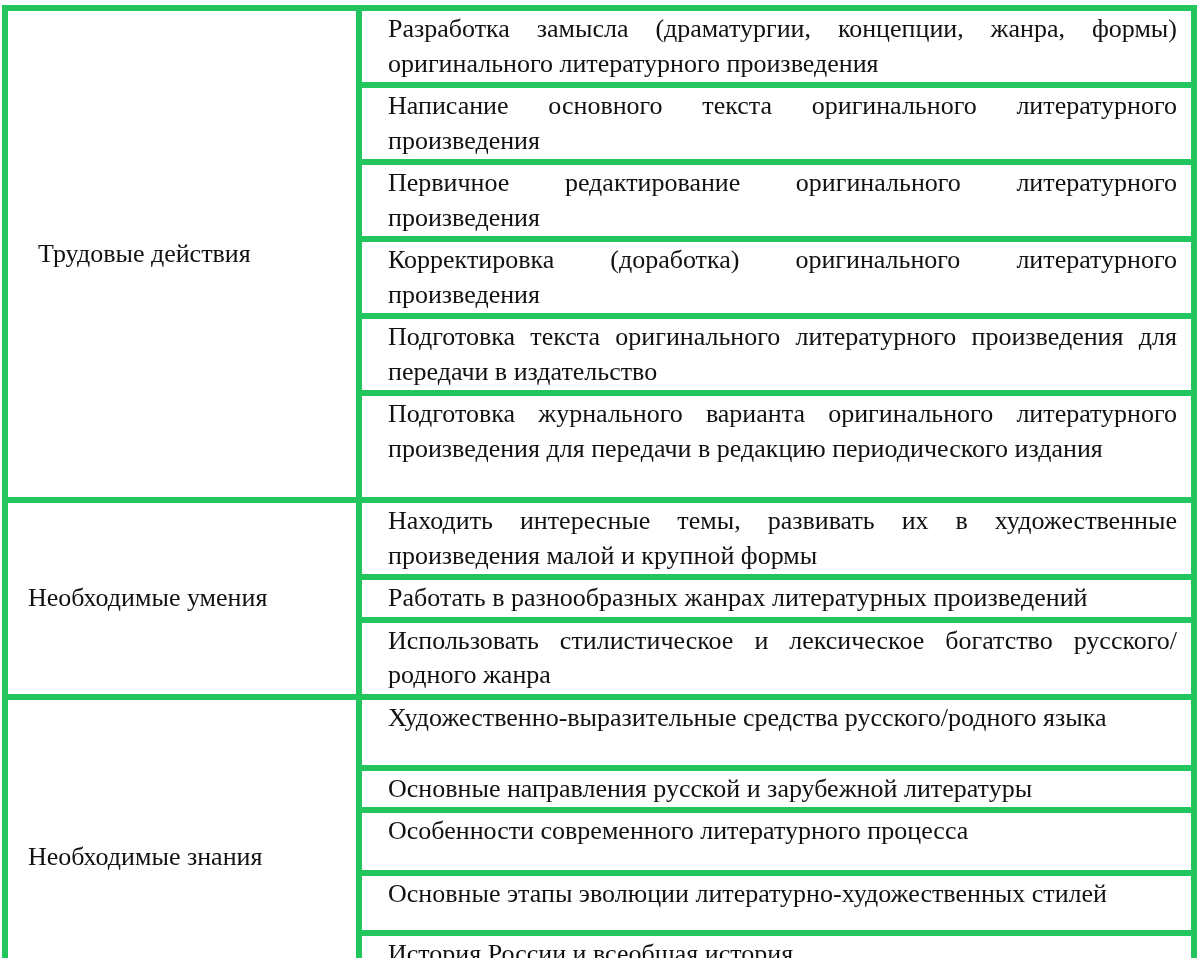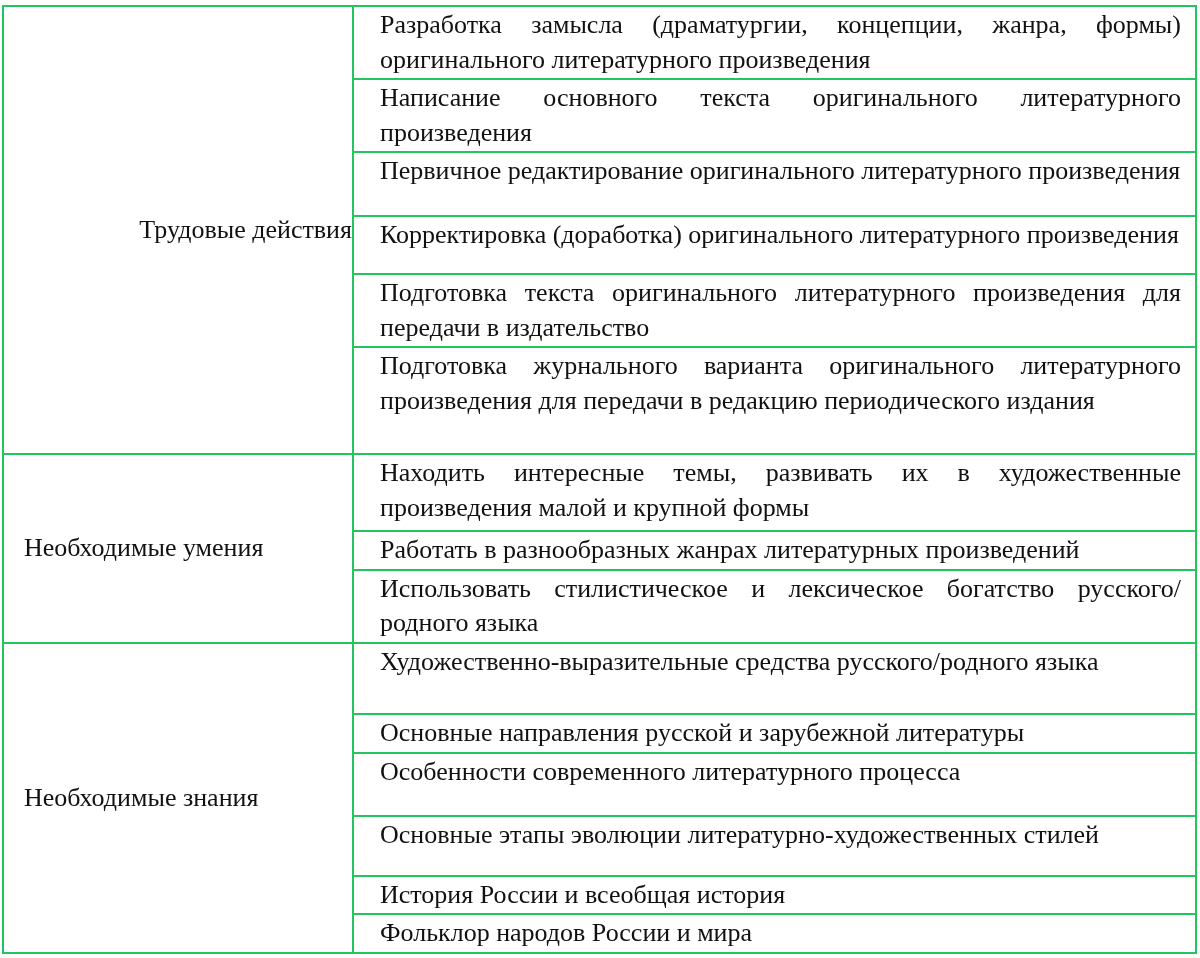--- a/index.html
+++ b/index.html
@@ -17,32 +17,32 @@
   }
   .tbl {
     position: absolute;
     left: 2px;
     top: 5px;
     width: 1195px;
     border-collapse: collapse;
     table-layout: fixed;
   }
   .tbl td {
-    border: 2px solid #22c55e;
+    border: 6px solid #22c55e;
     padding: 0;
     vertical-align: top;
   }
   .tbl td.cat {
     width: 318px;
     vertical-align: middle;
     font-size: 26px;
     line-height: 32px;
     padding-left: 20px;
   }
-  .tbl td.cat.c1 { padding-left: 30px; text-align: right; }
+  .tbl td.cat.c1 { padding-left: 30px; }
   .tbl td.item {
     font-size: 26px;
     line-height: 34.5px;
     padding: 1px 14px 1px 26px;
     text-align: justify;
     text-align-last: left;
   }
 </style>
 </head>
 <body>
@@ -71,21 +71,21 @@
     </tr>
 
     <tr style="height:77px">
       <td class="cat" rowspan="3">Необходимые умения</td>
       <td class="item">Находить интересные темы, развивать их в художественные произведения малой и крупной формы</td>
     </tr>
     <tr style="height:24px">
       <td class="item">Работать в разнообразных жанрах литературных произведений</td>
     </tr>
     <tr style="height:68px">
-      <td class="item">Использовать стилистическое и лексическое богатство русского/родного языка</td>
+      <td class="item">Использовать стилистическое и лексическое богатство русского/родного жанра</td>
     </tr>
 
     <tr style="height:71px">
       <td class="cat" rowspan="6">Необходимые знания</td>
       <td class="item">Художественно-выразительные средства русского/родного языка</td>
     </tr>
     <tr style="height:39px">
       <td class="item">Основные направления русской и зарубежной литературы</td>
     </tr>
     <tr style="height:63px">

